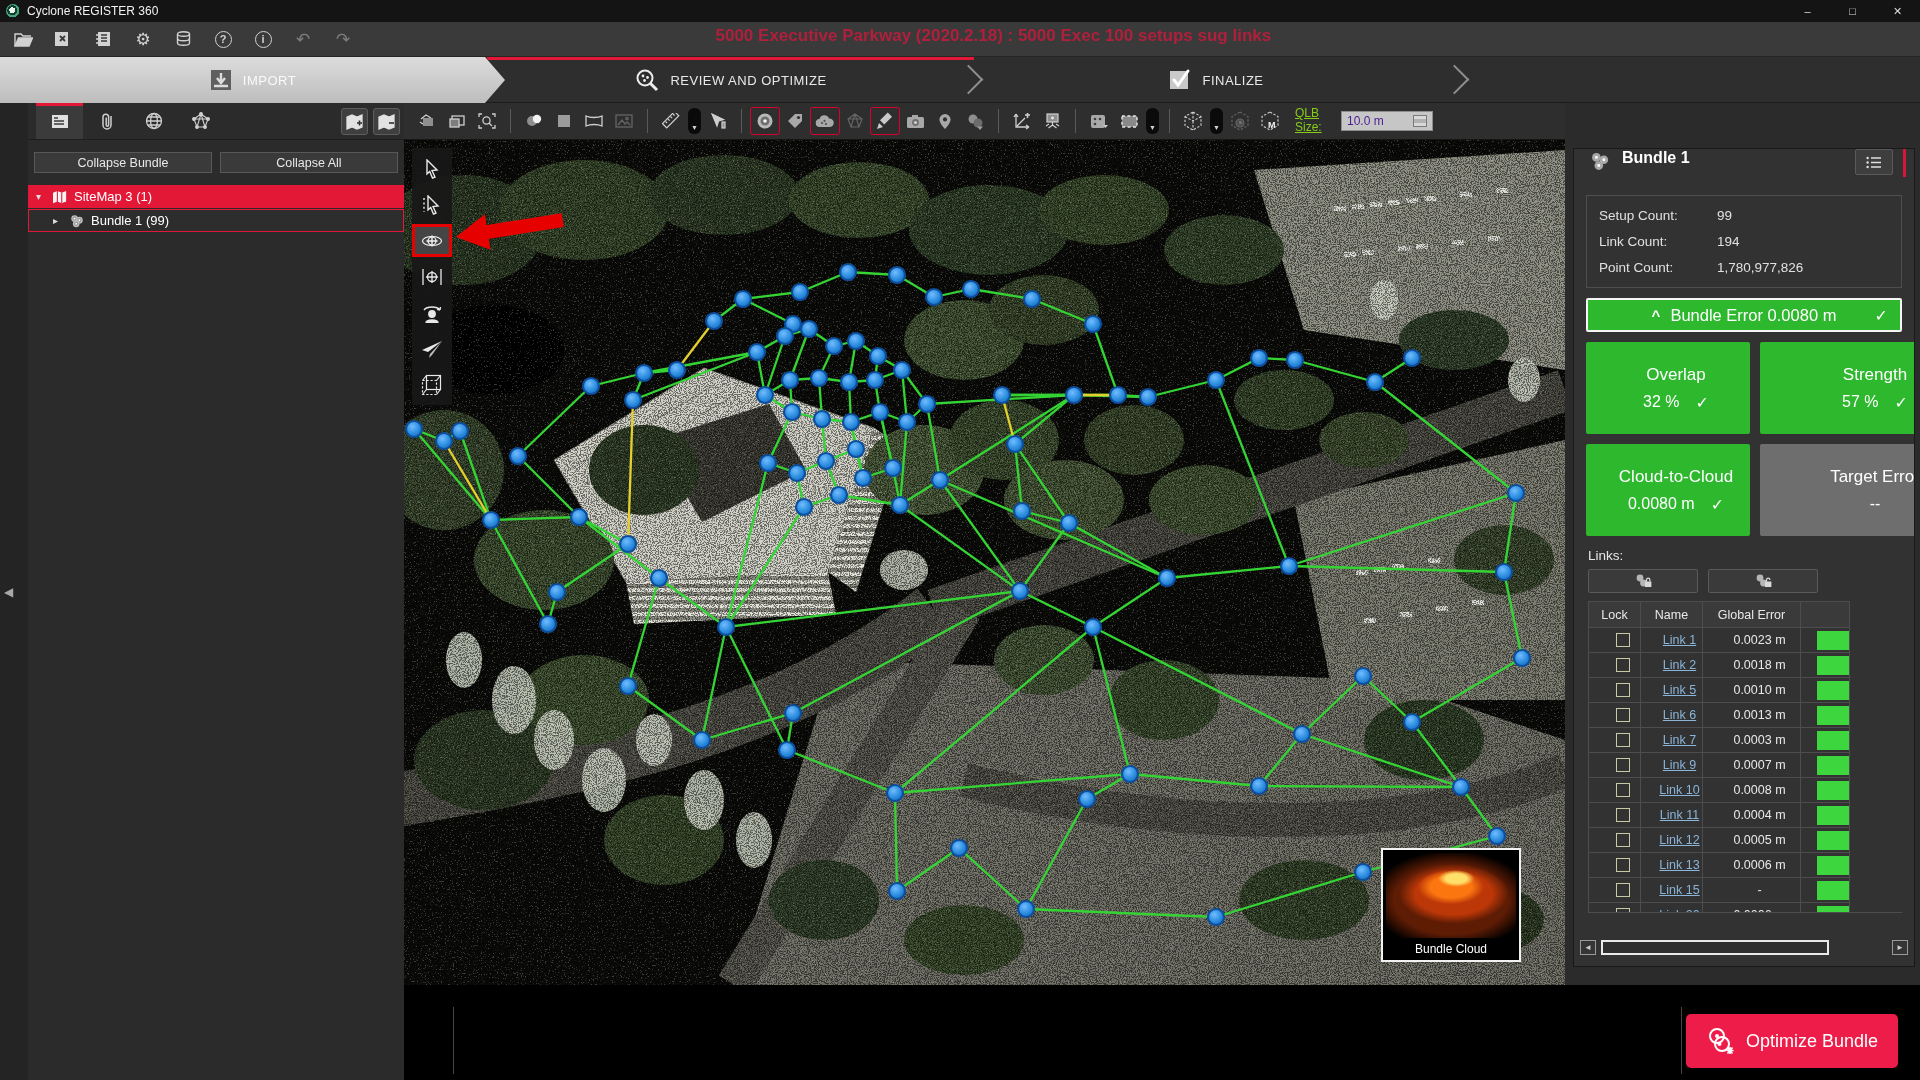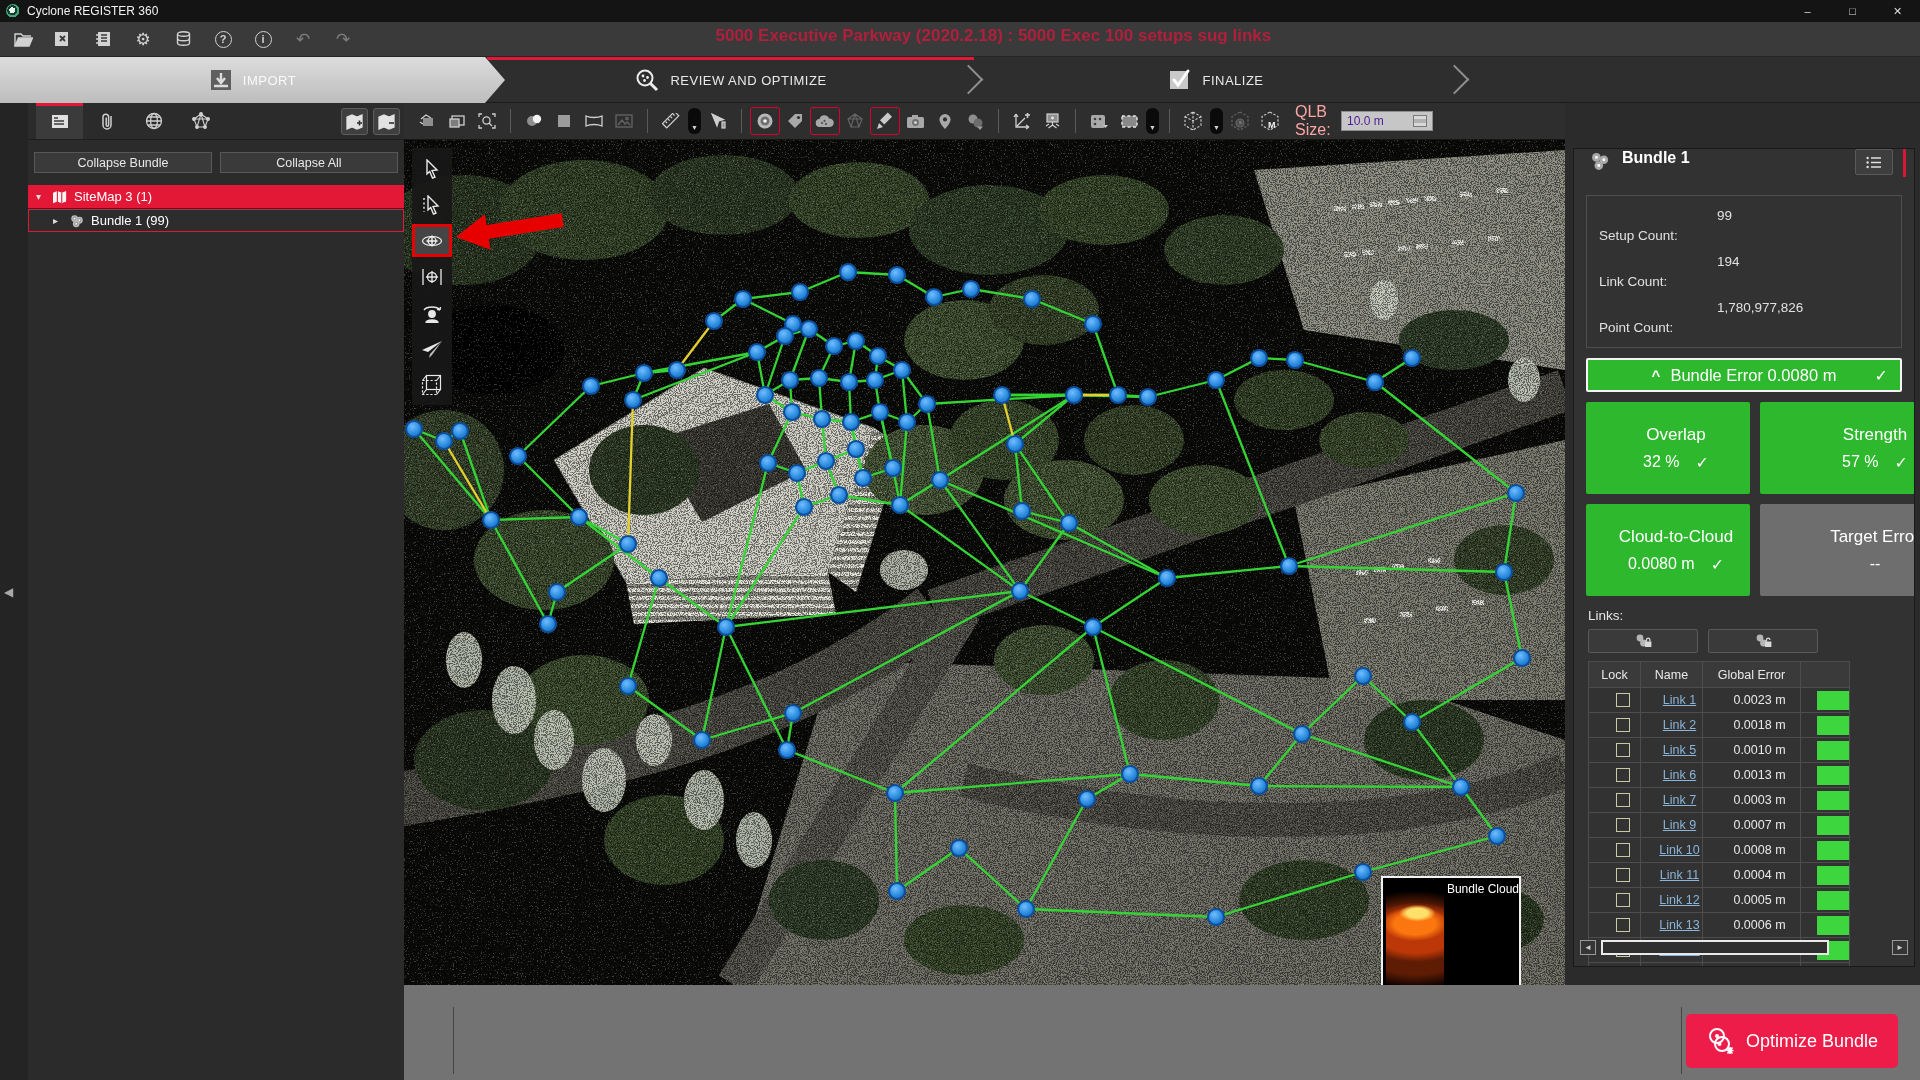--- a/index.html
+++ b/index.html
@@ -69,38 +69,38 @@
   
   .vtoolbar { position:absolute; left:404px; top:103px; width:1161px; height:37px; background:#2e2e2e;
               display:flex; align-items:center; padding-left:8px; border-bottom:1px solid #161616; }
   .vbtn { width:30px; height:28px; display:flex; align-items:center; justify-content:center; border-radius:3px; position:relative; }
   .vbtn.red { border:1.5px solid #d8002f; }
   .vbtn.dim { opacity:.5; }
   .vsep { width:1px; height:24px; background:#5a5a5a; margin:0 8px; }
   .pill { width:13px; height:26px; background:#0a0a0a; border-radius:6px; margin:0 2px;
           display:flex; align-items:flex-end; justify-content:center; color:#cfcfcf; font-size:7px; padding-bottom:3px; }
   .qlb { display:flex; align-items:center; gap:8px; margin-left:10px; }
-  .qlb-label { width:38px; font-size:16px; color:#fca5a5; line-height:1.15; }
+  .qlb-label { width:38px; font-size:12px; color:#84cc16; line-height:1.15;text-decoration:underline; }
   .qlb-slider { width:92px; height:20px; background:#c6c6c6; border:1px solid #8d8d8d;
                 display:flex; align-items:center; justify-content:space-between; padding:0 5px; }
   .qlb-value { font-size:12px; color:#4c1d95; }
   .qlb-grip { width:14px; height:12px; border:1px solid #7a7a7a; background:#b2b2b2;
               box-shadow:inset 0 3px 0 #d8d8d8, inset 0 -3px 0 #d8d8d8; }
 
   .viewport { position:absolute; left:404px; top:140px; width:1161px; height:845px; background:#000; overflow:hidden; }
 
   
   .palette { position:absolute; left:8px; top:8px; width:40px; background:rgba(24,24,24,.92);
              display:flex; flex-direction:column; gap:3px; padding:4px 0; }
   .pbtn { width:40px; height:33px; display:flex; align-items:center; justify-content:center; }
   .pbtn.active { border:3px solid #e60000; background:#454545; }
 
   
-  .thumb { position:absolute; left:977px; top:736px; width:140px; height:114px; background:#000;
-           border:2px solid #f2f2f2; display:flex; flex-direction:row; }
+  .thumb { position:absolute; left:977px; top:708px; width:140px; height:114px; background:#000;
+           border:2px solid #f2f2f2; display:flex; flex-direction:column; }
   .thumb-img { flex:1; margin:3px 3px 0 3px;
     background:
       radial-gradient(26px 12px at 54% 30%, #ffe06a 0 40%, transparent 70%),
       radial-gradient(46px 24px at 50% 40%, rgba(255,122,16,.95) 0 45%, transparent 72%),
       radial-gradient(70px 38px at 52% 48%, rgba(205,60,8,.85) 0 55%, transparent 78%),
       radial-gradient(95px 58px at 50% 55%, #5e1c05 0 60%, #000 85%);
   }
   .thumb-label { height:22px; display:flex; align-items:center; justify-content:center; font-size:12px; color:#fff; }
 
   
@@ -113,21 +113,21 @@
                  border:1px solid #5c5c5c; display:flex; align-items:center; justify-content:center; }
   .rp-card { position:absolute; left:8px; right:5px; top:45px; bottom:38px; background:#323232; border:1px solid #191919; overflow:hidden; }
   .rp-head { height:44px; display:flex; align-items:flex-start; gap:10px; padding:0 8px 0 14px; position:relative; }
   .rp-name { font-size:16px; font-weight:bold; color:#fff; }
   .rp-listbtn { margin-left:auto; width:38px; height:26px; background:#3e3e3e; border:1px solid #5a5a5a;
                 border-radius:2px; display:flex; align-items:center; justify-content:center; }
   .rp-redsliver { width:3px; height:28px; background:#d81638; }
   .rp-info { margin:2px 12px 10px 12px; border:1px solid #4e4e4e; padding:12px 12px 10px 12px; }
   .rp-row { display:flex; font-size:13.5px; color:#e0e0e0; margin-bottom:11px; }
   .rp-row:last-child { margin-bottom:2px; }
-  .rp-row .lab { width:118px;margin-top:20px; }
+  .rp-row .lab { width:118px; }
   .banner { margin:4px 12px 10px 12px; height:34px; background:#2db82d; border:2px solid #f5f5f5; border-radius:2px;
             display:flex; align-items:center; justify-content:center; gap:10px; color:#fff; font-size:16.5px; position:relative; }
   .banner .chev { font-size:15px; font-weight:bold; }
   .banner .chk { position:absolute; right:12px; font-size:16px; }
   .tiles { margin:0 0 12px 12px; width:341px; display:grid; grid-template-columns:164px 214px; gap:10px; overflow:hidden; }
   .tile { height:92px; border-radius:2px; background:#2db82d; color:#fff; display:flex; flex-direction:column;
           align-items:center; justify-content:center; gap:8px;padding-left:16px; }
   .tile .t-label { font-size:17px; }
   .tile .t-value { font-size:16px; display:flex; gap:16px; align-items:center; }
   .tile.na { background:#6e6e6e; }
@@ -143,21 +143,21 @@
   .lk { color:#8ab4d8; text-decoration:underline; }
   .cb { width:14px; height:14px; border:1px solid #c9c9a6; margin:0 auto; }
   .gcell { width:32px; height:19px; background:#3ed63e; margin:0 auto; }
   .hscroll { position:absolute; left:6px; right:6px; bottom:10px; height:17px; display:flex; align-items:center; gap:3px; }
   .hs-btn { width:16px; height:15px; border:1px solid #9a9a9a; background:#353535; color:#ccc; font-size:8px;
             display:flex; align-items:center; justify-content:center; }
   .hs-track { flex:1; height:15px; position:relative; }
   .hs-thumb { position:absolute; left:2px; top:0; width:228px; height:15px; border:2px solid #e9e9e9; background:#2f2f2f; }
 
   
-  .bottombar { position:absolute; left:404px; right:0; top:985px; bottom:0; background:#737373; }
+  .bottombar { position:absolute; left:404px; right:0; top:985px; bottom:0; background:#000000; }
   .bdiv { position:absolute; top:22px; bottom:6px; width:1px; background:#454545; }
   .optimize { position:absolute; right:22px; bottom:12px; width:212px; height:54px; background:#ee1c48;
               border:none; border-radius:5px; display:flex; align-items:center; justify-content:center; gap:10px;
               color:#fff; font-size:18px; font-family:inherit; }
 </style>
 </head>
 <body>
 
 <header class="titlebar">
   <div class="app-logo"></div>

